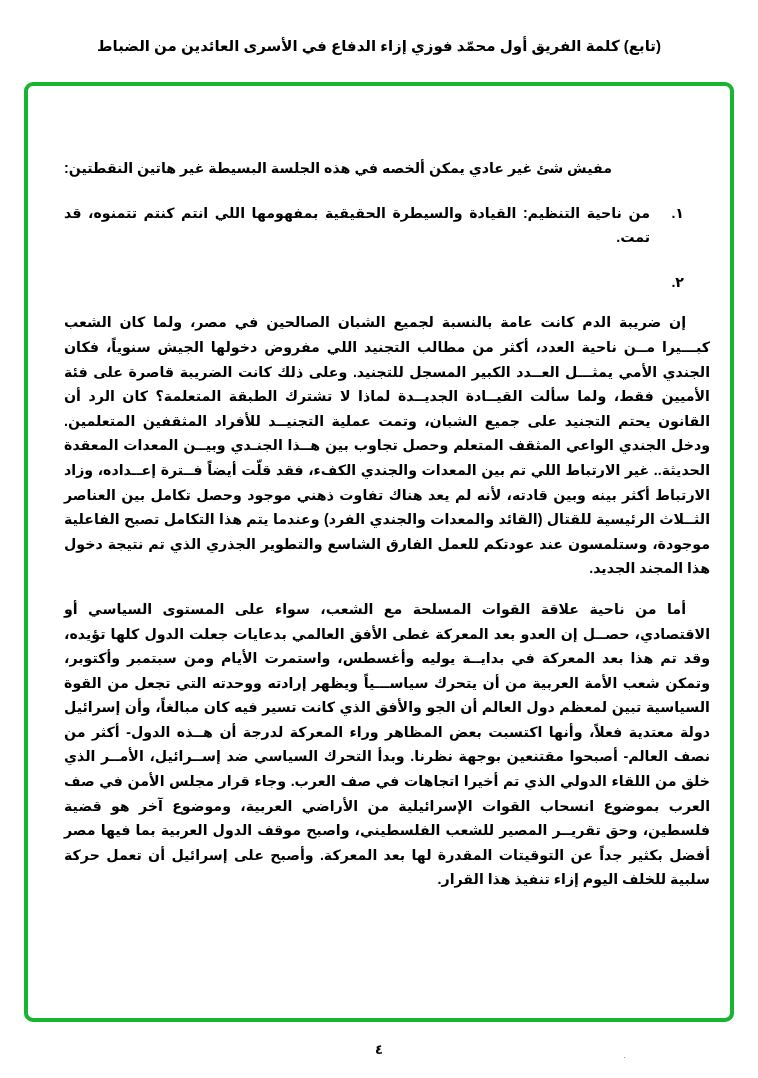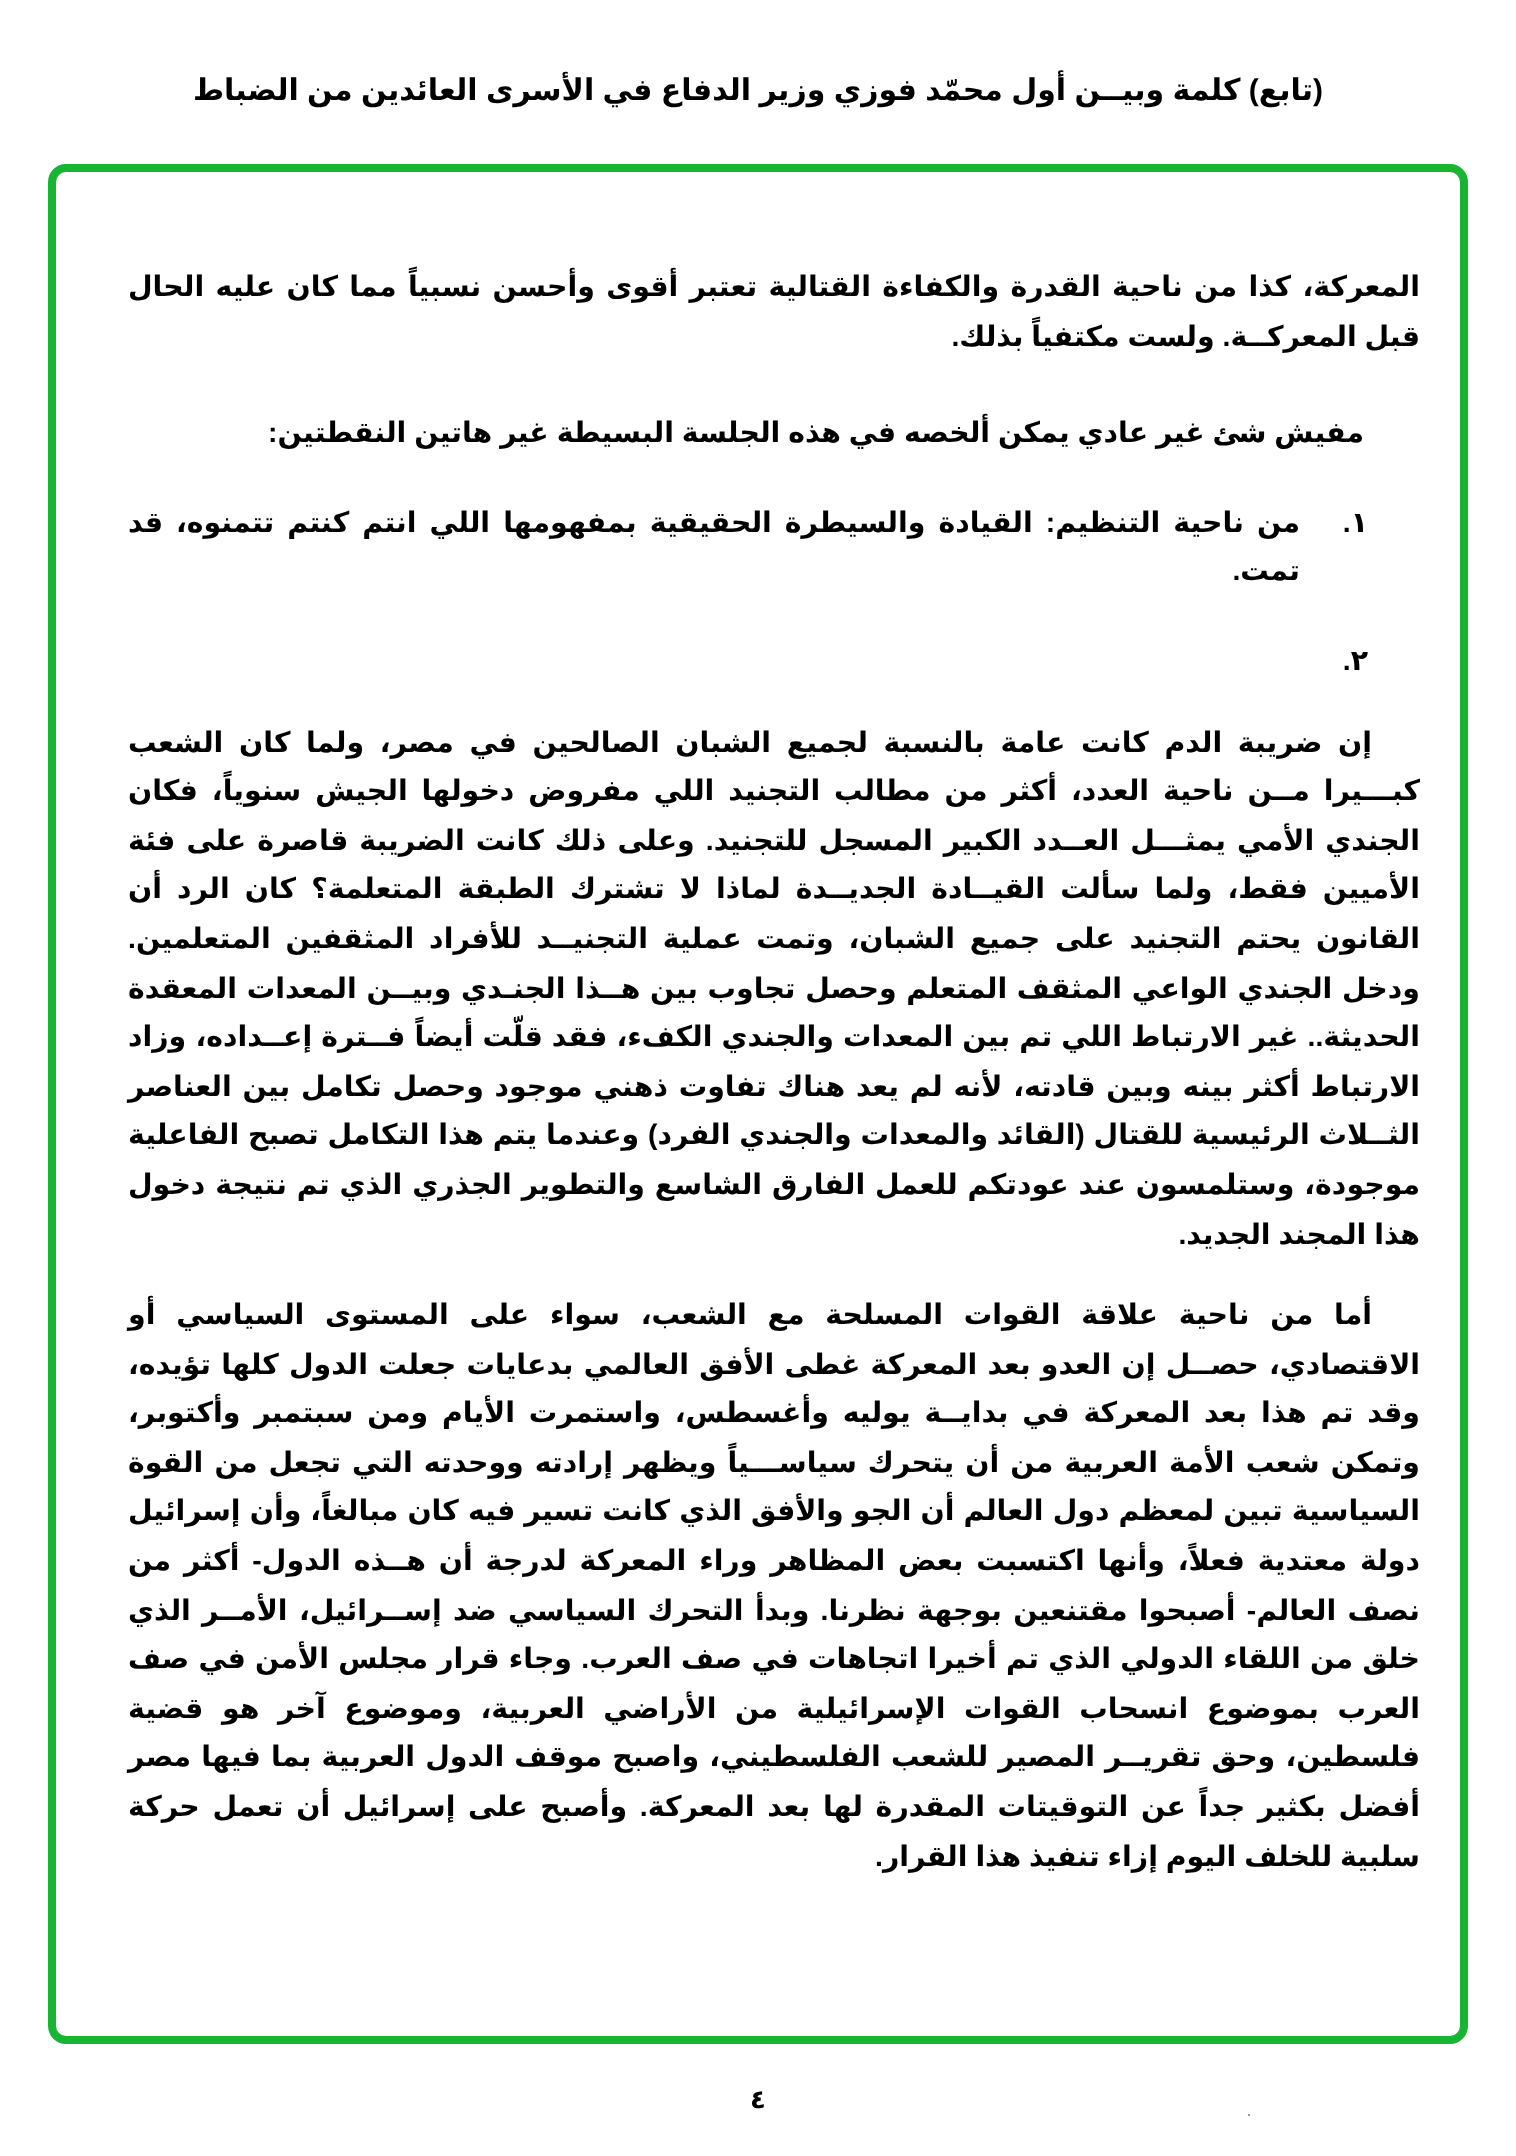--- a/index.html
+++ b/index.html
@@ -47,21 +47,21 @@
       line-height: 24.6px;
       text-align: justify;
     }
     .content p {
       margin: 0;
     }
     .para-first { }
     .para-gap { margin-top: 24px !important; }
     .indent { text-indent: 24px; }
     .center-intro {
-      text-align: right;
+      text-align: left;
       padding-right: 28px;
     }
     .list-item {
       display: flex;
       flex-direction: row;
       padding-right: 26px;
     }
     .list-num {
       width: 34px;
       flex: none;
@@ -81,26 +81,25 @@
       top: 1057px;
       left: 624px;
       width: 1px;
       height: 1px;
       background: #999;
     }
   </style>
 </head>
 <body>
 
-<div class="page-header">(تابع) كلمة وبيــن أول محمّد فوزي وزير الدفاع في الأسرى العائدين من الضباط</div>
+<div class="page-header">(تابع) كلمة الفريق أول محمّد فوزي إزاء الدفاع في الأسرى العائدين من الضباط</div>
 
 <div class="frame" style="border-color: rgb(23, 181, 50);"></div>
 
 <div class="content">
-  <p class="para-first">المعركة، كذا من ناحية القدرة والكفاءة القتالية تعتبر أقوى وأحسن نسبياً مما كان عليه الحال قبل المعركــة. ولست مكتفياً بذلك.</p>
 
   <p class="para-gap center-intro" style="margin-top:26px">مفيش شئ غير عادي يمكن ألخصه في هذه الجلسة البسيطة غير هاتين النقطتين:</p>
 
   <div class="list-item" style="margin-top:20px">
     <span class="list-num">١.</span>
     <span>من ناحية التنظيم: القيادة والسيطرة الحقيقية بمفهومها اللي انتم كنتم تتمنوه، قد تمت.</span>
   </div>
 
   <div class="list-item" style="margin-top:20px">
     <span class="list-num">٢.</span>

